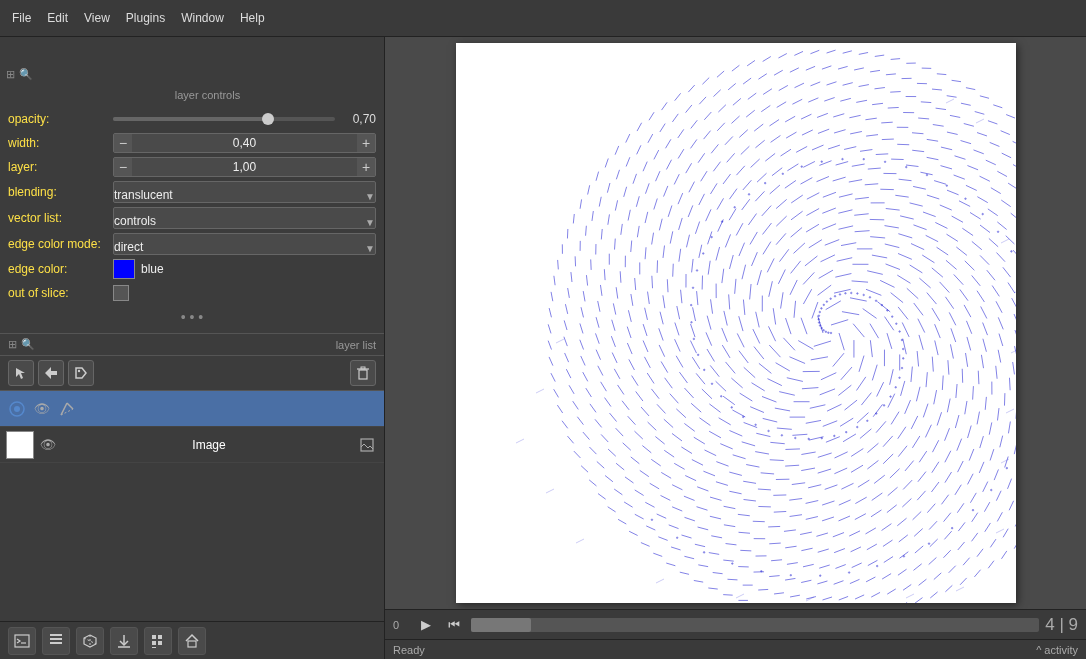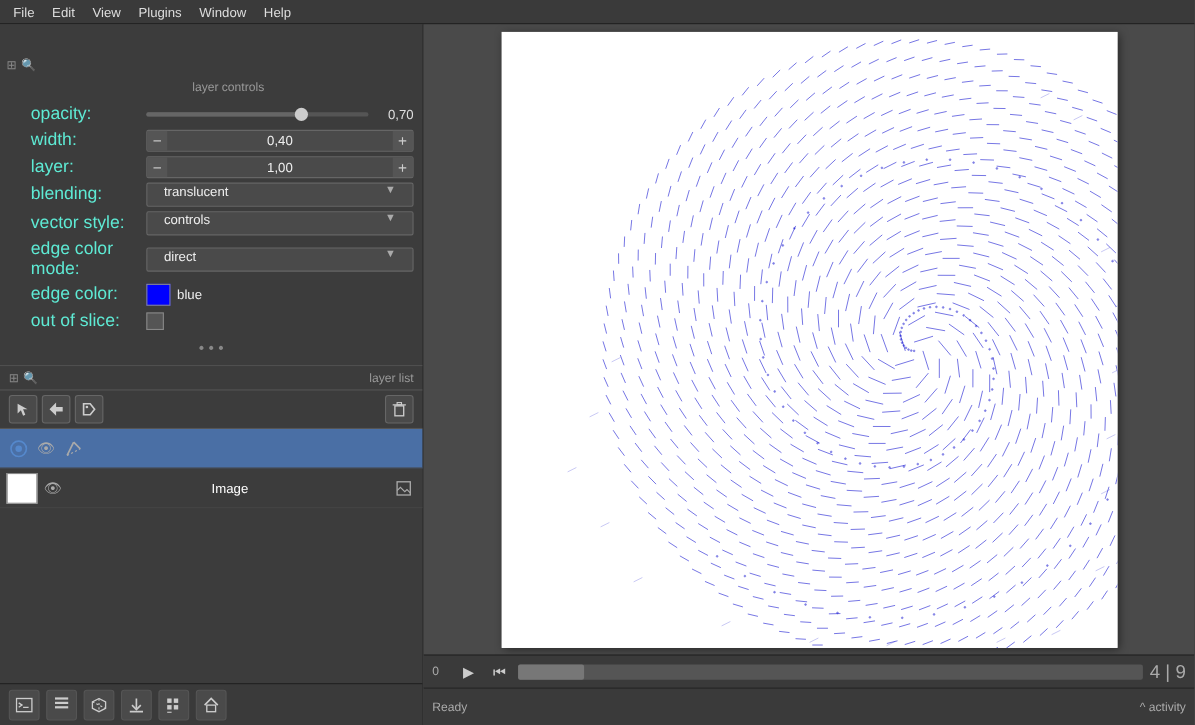--- a/index.html
+++ b/index.html
@@ -13,21 +13,21 @@
       overflow: hidden;
       display: flex;
       flex-direction: column;
     }
 
     
     #menubar {
       background: #3a3a3a;
       display: flex;
       align-items: center;
-      height: 22px;
+      height: 37px;
       border-bottom: 1px solid #222;
       padding: 0 4px;
       flex-shrink: 0;
     }
     .menu-item {
       padding: 2px 8px;
       cursor: pointer;
       color: #ddd;
       font-size: 12px;
     }
@@ -62,24 +62,23 @@
       padding: 2px 0 4px 0;
     }
     .control-row {
       display: flex;
       align-items: center;
       padding: 2px 8px;
       min-height: 24px;
     }
     .control-label {
       width: 105px;
-      color: #5eead4;
-      font-size: 16px;
+      color: #fde047;
+      font-size: 12px;
       flex-shrink: 0;
-      margin-left: 20px;
     }
 
     
     .slider-container {
       display: flex;
       align-items: center;
       flex: 1;
     }
     .slider-track {
       flex: 1;
@@ -136,27 +135,27 @@
     .spinner-val {
       flex: 1;
       text-align: center;
       color: #eee;
       font-size: 12px;
     }
 
     
     .dropdown-container {
       display: flex;
-      align-items: flex-start;
+      align-items: flex-end;
       flex: 1;
       background: #4a4a4a;
       border: 1px solid #666;
       border-radius: 2px;
       height: 22px;
-      padding: 0 15px;
+      padding: 0 0;
       cursor: pointer;
     }
     .dropdown-text {
       flex: 1;
       color: #eee;
       font-size: 12px;
     }
     .dropdown-arrow {
       color: #aaa;
       font-size: 10px;
@@ -323,21 +322,21 @@
       display: flex;
       align-items: center;
       justify-content: center;
       cursor: pointer;
       color: #ccc;
       font-size: 14px;
     }
 
     
     #status-bar {
-      height: 34px;
+      height: 20px;
       background: #3a3a3a;
       border-top: 1px solid #222;
       display: flex;
       align-items: center;
       padding: 0 8px;
       font-size: 11px;
       color: #aaa;
       flex-shrink: 0;
     }
     .status-right {
@@ -487,21 +486,21 @@
 
       <div class="control-row">
         <span class="control-label">blending:</span>
         <div class="dropdown-container">
           <span class="dropdown-text">translucent</span>
           <span class="dropdown-arrow">▼</span>
         </div>
       </div>
 
       <div class="control-row">
-        <span class="control-label">vector style:</span>
+        <span class="control-label">vector list:</span>
         <div class="dropdown-container">
           <span class="dropdown-text">controls</span>
           <span class="dropdown-arrow">▼</span>
         </div>
       </div>
 
       <div class="control-row">
         <span class="control-label">edge color mode:</span>
         <div class="dropdown-container">
           <span class="dropdown-text">direct</span>

